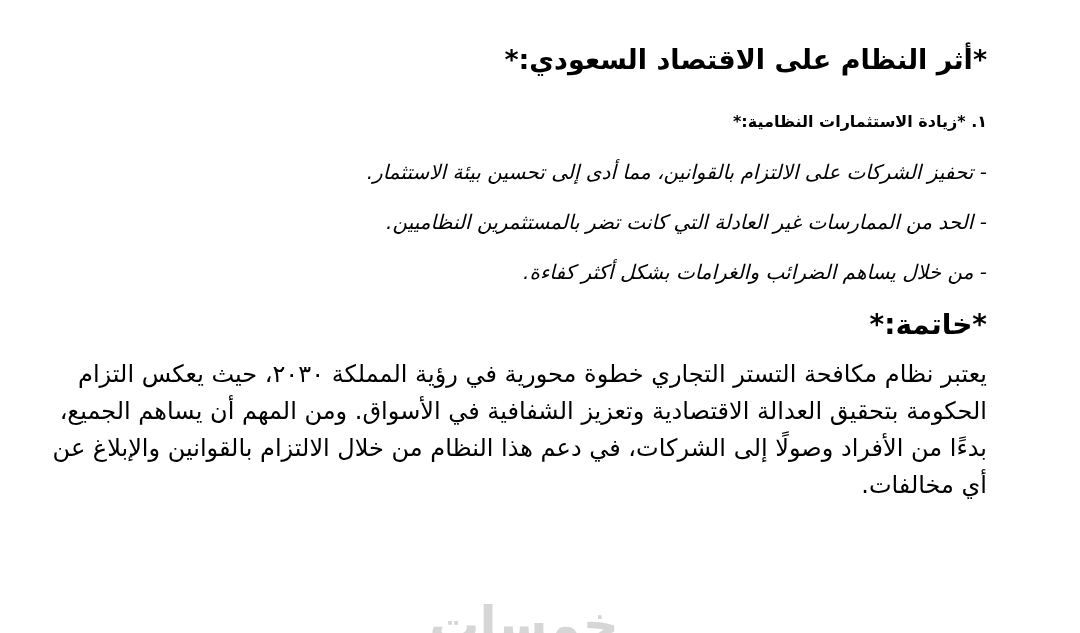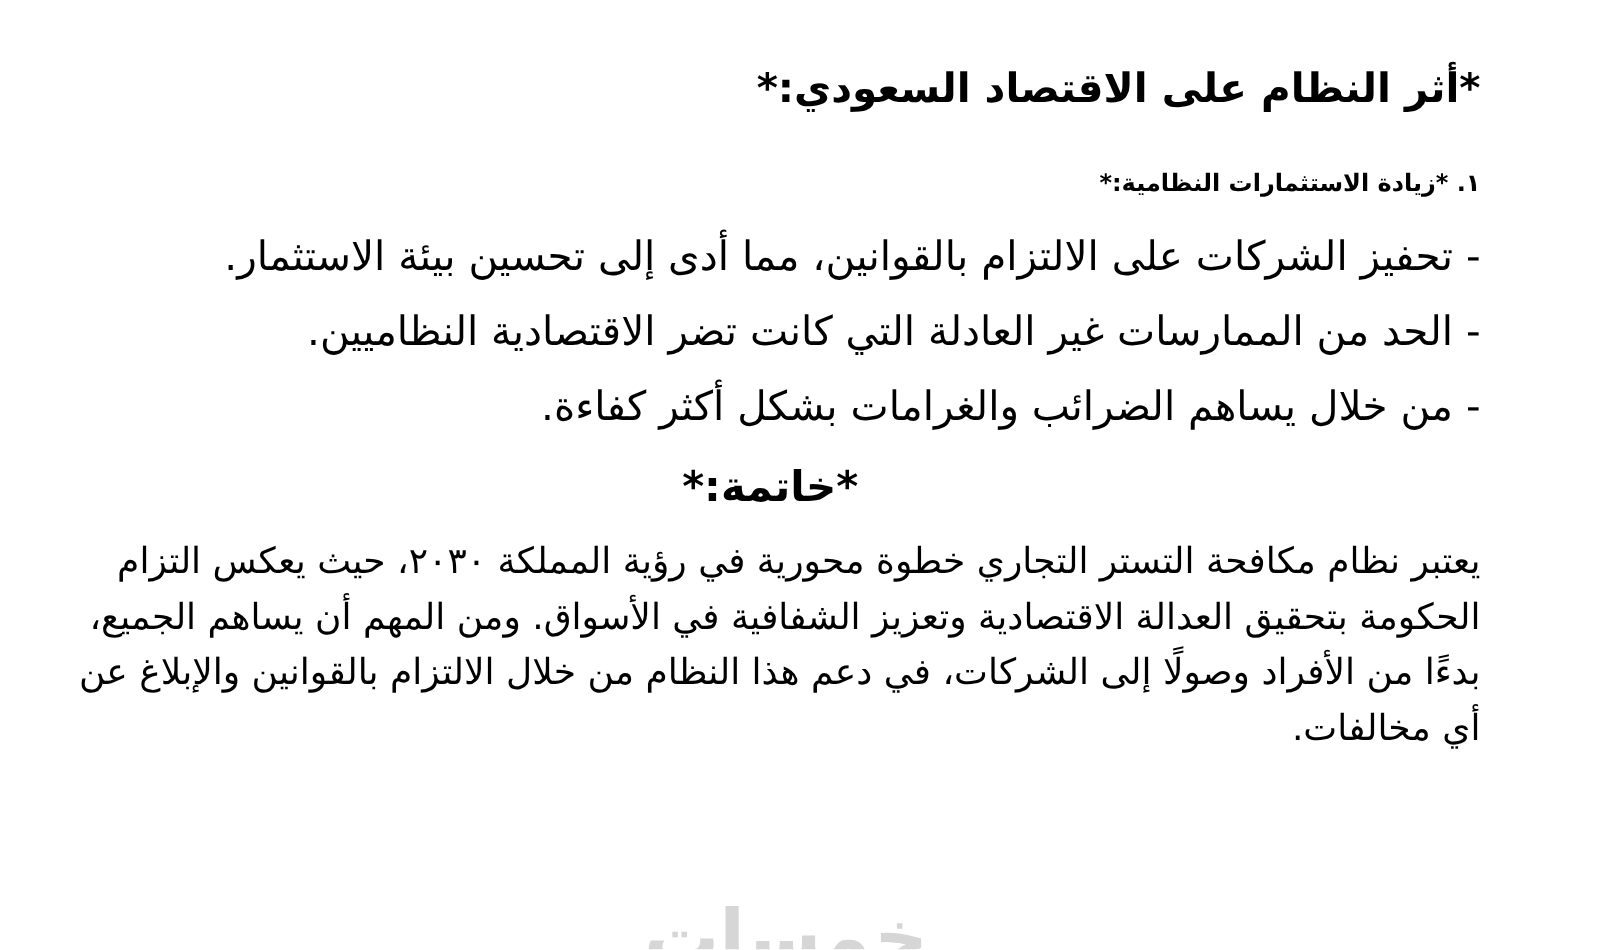--- a/index.html
+++ b/index.html
@@ -30,30 +30,30 @@
     line-height: 32px;
     margin: 0 0 17px 0;
   }
   .item-heading {
     font-size: 16px;
     font-weight: bold;
     line-height: 32px;
     margin: 0 0 18px 0;
   }
   .item-detail {
-    font-size: 27px;
+    font-size: 20px;
     line-height: 32px;
     margin: 0 0 18px 0;
+    font-style: italic;
   }
   .conclusion-heading {
     font-size: 28px;
     font-weight: bold;
     line-height: 38px;
     margin: 6px 0 12px 0;
-    text-align: center;
   }
   .conclusion {
     font-size: 24px;
     line-height: 37px;
     margin: 0;
   }
   .watermark {
     position: absolute;
     top: 596px;
     left: 50%;
@@ -73,21 +73,21 @@
 
     <h1 class="doc-title">*أثر النظام على الاقتصاد السعودي:*</h1>
 
 
     <div>
       <p class="item-heading">١. *زيادة الاستثمارات النظامية:*</p>
       <p class="item-detail">- تحفيز الشركات على الالتزام بالقوانين، مما أدى إلى تحسين بيئة الاستثمار.</p>
     </div>
 
     <div>
-      <p class="item-detail">- الحد من الممارسات غير العادلة التي كانت تضر الاقتصادية النظاميين.</p>
+      <p class="item-detail">- الحد من الممارسات غير العادلة التي كانت تضر بالمستثمرين النظاميين.</p>
     </div>
 
     <div>
       <p class="item-detail">- من خلال يساهم الضرائب والغرامات بشكل أكثر كفاءة.</p>
     </div>
 
     <h2 class="conclusion-heading">*خاتمة:*</h2>
 
     <p class="conclusion">يعتبر نظام مكافحة التستر التجاري خطوة محورية في رؤية المملكة ٢٠٣٠، حيث يعكس التزام الحكومة بتحقيق العدالة الاقتصادية وتعزيز الشفافية في الأسواق. ومن المهم أن يساهم الجميع، بدءًا من الأفراد وصولًا إلى الشركات، في دعم هذا النظام من خلال الالتزام بالقوانين والإبلاغ عن أي مخالفات.</p>
 

